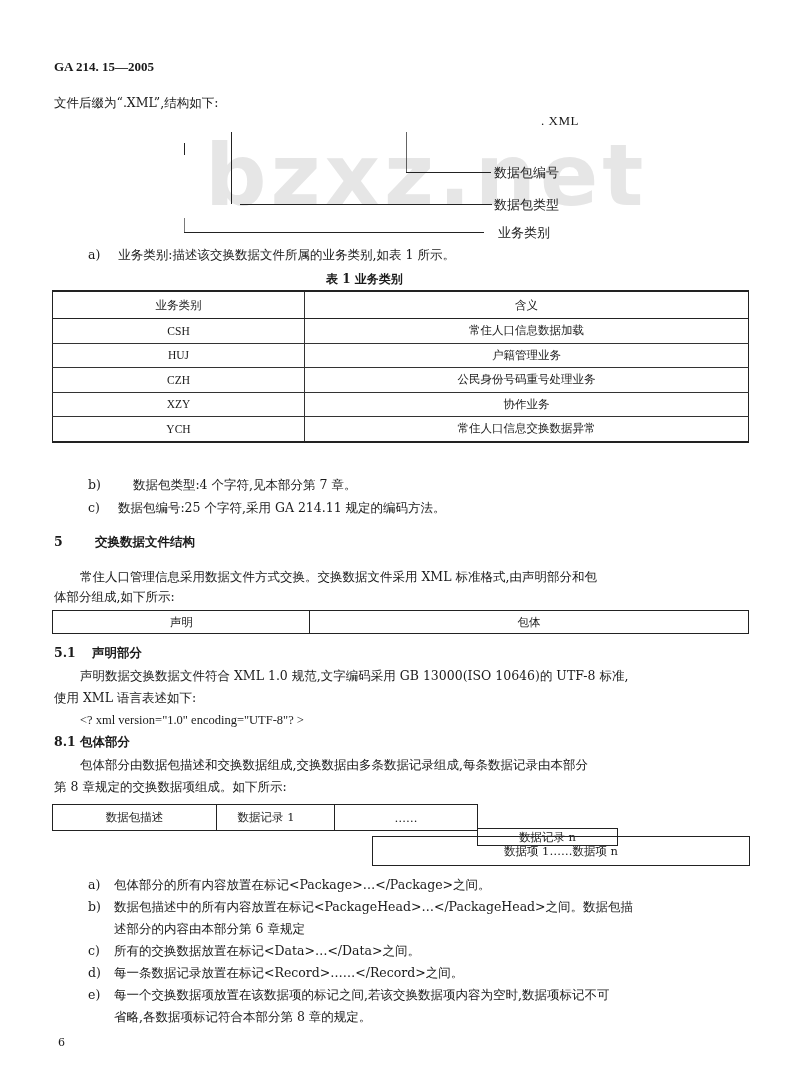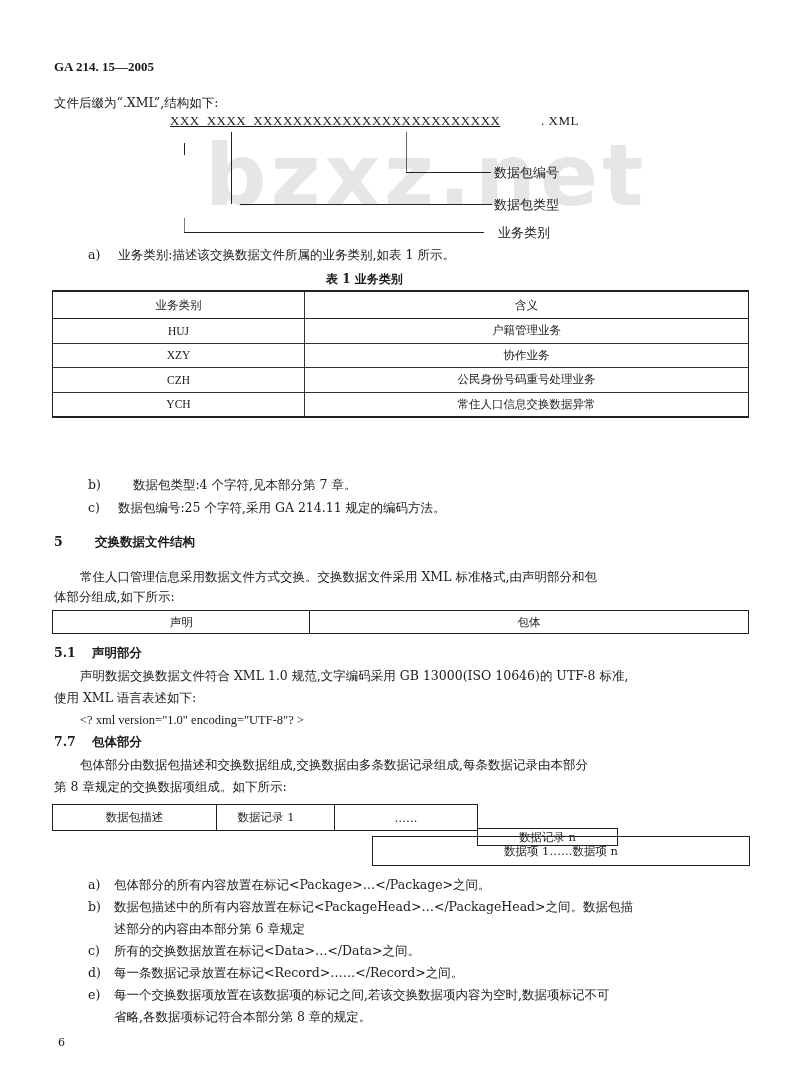--- a/index.html
+++ b/index.html
@@ -38,21 +38,20 @@
 </head>
 <body>
 
 <div class="abs watermark">bzxz.net</div>
 
 <div class="abs t hdr layer">GA 214. 15—2005</div>
 
 <div class="abs t layer" style="left:54px; top:94px;">文件后缀为“.XML”,结构如下:</div>
 
 <div class="abs layer" style="left:0; top:0; width:800px; height:250px;">
-  <span class="abs code-line" style="left:170px; top:113px;">XXX_XXXX_XXXXXXXXXXXXXXXXXXXXXXXXX</span>
   <span class="abs code-line" style="left:541px; top:113px; text-decoration:none;">. XML</span>
   <div class="ln" style="left:184px; top:143px; width:1px; height:12px;"></div>
   <div class="ln" style="left:231px; top:132px; width:1px; height:72px;"></div>
   <div class="ln" style="left:406px; top:132px; width:1px; height:40px; opacity:.7"></div>
   <div class="ln" style="left:406px; top:172px; width:85px; height:1px;"></div>
   <div class="ln" style="left:240px; top:204px; width:252px; height:1px;"></div>
   <div class="ln" style="left:184px; top:218px; width:1px; height:14px; opacity:.6"></div>
   <div class="ln" style="left:184px; top:232px; width:300px; height:1px;"></div>
   <span class="abs label-right" style="left:494px; top:164px;">数据包编号</span>
   <span class="abs label-right" style="left:494px; top:196px;">数据包类型</span>
@@ -68,30 +67,34 @@
 
 <table class="t1 layer">
   <thead>
     <tr>
       <th class="c1">业务类别</th>
       <th class="c2">含义</th>
     </tr>
   </thead>
   <tbody>
     <tr>
+      <td class="c1">CSH</td>
+      <td class="c2">常住人口信息数据加载</td>
+    </tr>
+    <tr>
       <td class="c1">HUJ</td>
       <td class="c2">户籍管理业务</td>
     </tr>
     <tr>
+      <td class="c1">CZH</td>
+      <td class="c2">公民身份号码重号处理业务</td>
+    </tr>
+    <tr>
       <td class="c1">XZY</td>
       <td class="c2">协作业务</td>
-    </tr>
-    <tr>
-      <td class="c1">CZH</td>
-      <td class="c2">公民身份号码重号处理业务</td>
     </tr>
     <tr>
       <td class="c1">YCH</td>
       <td class="c2">常住人口信息交换数据异常</td>
     </tr>
   </tbody>
 </table>
 
 <div class="abs t layer" style="left:88px; top:476px;">
   <span>b)</span>
@@ -114,22 +117,22 @@
 
 <div class="abs t layer sec" style="left:54px; top:644px;">
   <span>5.1</span>
   <span style="margin-left:12px;">声明部分</span>
 </div>
 <div class="abs t layer" style="left:80px; top:667px;">声明数据交换数据文件符合 XML 1.0 规范,文字编码采用 GB 13000(ISO 10646)的 UTF-8 标准,</div>
 <div class="abs t layer" style="left:54px; top:689px;">使用 XML 语言表述如下:</div>
 <div class="abs t layer" style="left:80px; top:711px; font-family:'Liberation Serif', serif;">&lt;? xml version="1.0" encoding="UTF-8"? &gt;</div>
 
 <div class="abs t layer sec" style="left:54px; top:733px;">
-  <span>7.7</span>
-  <span style="margin-left:12px;">包体部分</span>
+  <span>8.1</span>
+  <span style="">包体部分</span>
 </div>
 <div class="abs t layer" style="left:80px; top:756px;">包体部分由数据包描述和交换数据组成,交换数据由多条数据记录组成,每条数据记录由本部分</div>
 <div class="abs t layer" style="left:54px; top:778px;">第 8 章规定的交换数据项组成。如下所示:</div>
 
 <div class="box layer" style="left:52px; top:804px; width:165px; height:27px;">数据包描述</div>
 <div class="box layer" style="left:198px; top:804px; width:137px; height:27px; border-left:none;">数据记录 1</div>
 <div class="box layer" style="left:334px; top:804px; width:144px; height:27px;">……</div>
 <div class="box layer" style="left:477px; top:828px; width:141px; height:18px;">数据记录 n</div>
 <div class="box layer" style="left:372px; top:836px; width:378px; height:30px;">数据项 1……数据项 n</div>
 

